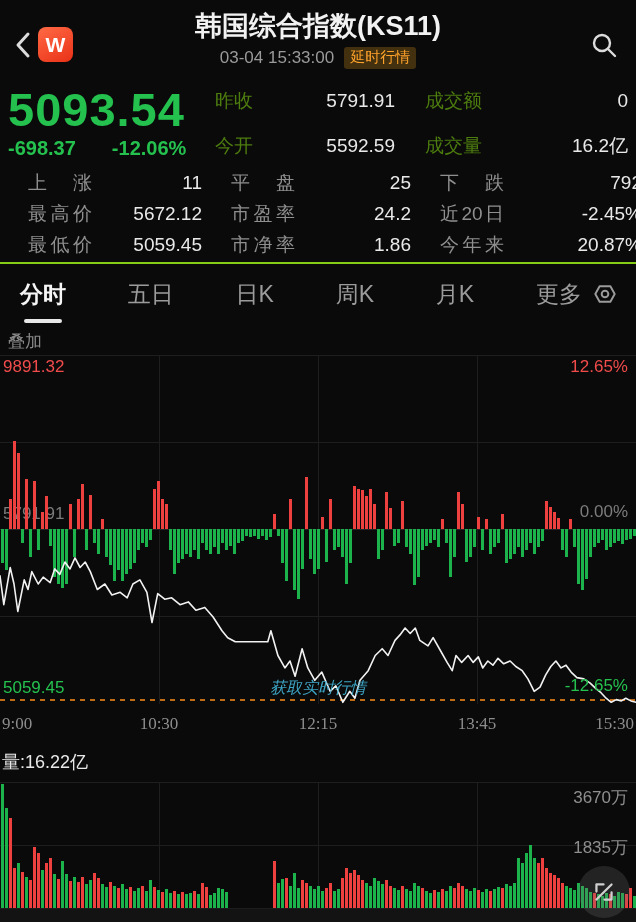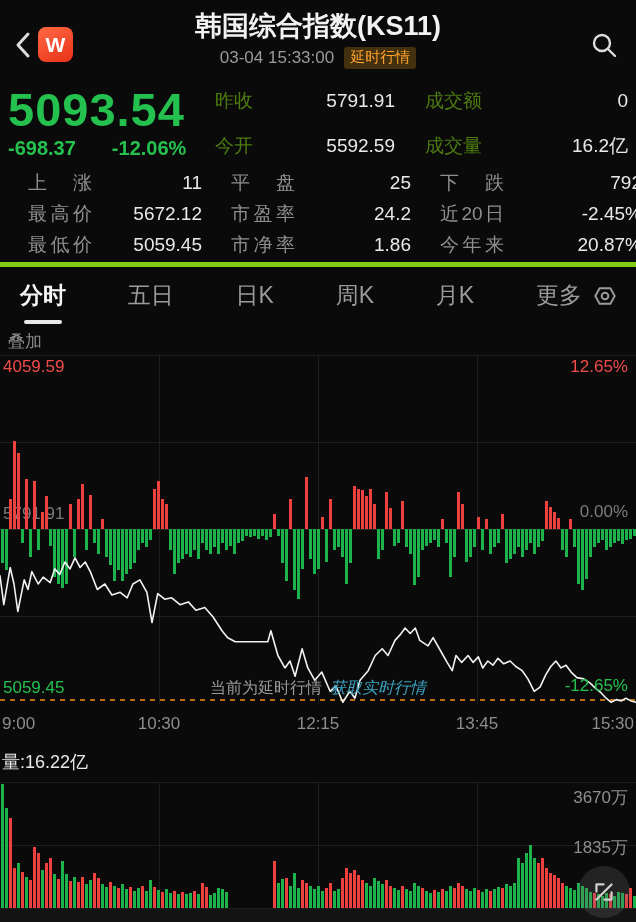--- a/index.html
+++ b/index.html
@@ -24,39 +24,39 @@
   .qlabel{color:#4d7c0f;}
   .qvalue{color:#e9e9e9;}
   
   .stats{left:28px;top:170px;width:614px;display:flex;flex-direction:column;gap:5px;}
   .srow{display:flex;justify-content:space-between;}
   .scell{display:flex;justify-content:space-between;font-size:19px;line-height:26px;}
   .scell.c1{width:174px;} .scell.c2{width:180px;gap:45px;} .scell.c3{width:202px;}
   .slabel{color:#8f8f8f;min-width:64px;text-align:justify;text-align-last:justify;}
   .svalue{color:#e9e9e9;}
   
-  .tabbar{left:0;top:262px;width:636px;height:62px;border-top:5px solid #84cc16;display:flex;align-items:center;
+  .tabbar{left:0;top:262px;width:636px;height:62px;border-top:2px solid #84cc16;display:flex;align-items:center;
           padding:0 14px;box-sizing:border-box;justify-content:flex-start;}
   .tab{position:relative;font-size:23px;color:#9b9b9b;padding:6px 6px;cursor:pointer;}
   .tab.active{color:#f5f5f5;font-weight:600;}
   .tab.active::after{content:"";position:absolute;left:50%;transform:translateX(-50%);bottom:-7px;width:38px;height:4px;border-radius:2px;background:#e8e8e8;}
   .gearwrap{width:34px;height:34px;display:flex;align-items:center;justify-content:center;cursor:pointer;}
   .overlay-lbl{left:8px;top:330px;font-size:17px;color:#8a8a8a;cursor:pointer;}
   
   .clabel{font-size:17px;z-index:1;}
   .clabel.z3{z-index:3;}
   .red{color:#f14b4b;} .grn{color:#25c14f;} .dim{color:#7c7c7c;}
   .right-align{text-align:right;}
   #main-chart{left:0;top:355px;z-index:2;}
   #vol-chart{left:0;top:782px;z-index:2;}
   .notice{left:0;top:678px;width:636px;display:flex;justify-content:center;gap:8px;font-size:16px;z-index:3;}
   .notice .pre{color:#9a9a9a;}
   .notice .lnk{color:#3da4c4;cursor:pointer;font-style:italic;}
   .time-axis{left:0;top:714px;width:636px;height:26px;font-size:17px;color:#8d8d8d;}
-  .time-axis span{position:absolute;top:0;}
+  .time-axis span{position:absolute;top:0;font-family:Liberation Serif, serif;}
   .vol-title{left:2px;top:750px;font-size:18px;color:#e8e8e8;}
   .vol-lbl{font-size:17px;color:#8f8f8f;z-index:3;}
   .expand-btn{left:578px;top:866px;width:52px;height:52px;border-radius:50%;background:rgba(110,110,110,0.25);
               display:flex;align-items:center;justify-content:center;z-index:4;cursor:pointer;}
   .bottom-strip{left:0;top:908px;width:636px;height:14px;background:#131313;border-top:1px solid #1d1d1d;z-index:3;}
   svg{display:block;}
 </style>
 </head>
 <body>
 
@@ -163,21 +163,21 @@
     <div class="gearwrap">
       <svg width="28" height="28" viewBox="0 0 26 26">
         <polygon points="4,13 8,5.8 18,5.8 22,13 18,20.2 8,20.2" fill="none" stroke="#9b9b9b" stroke-width="1.8" stroke-linejoin="round"></polygon>
         <circle cx="13" cy="13" r="3.1" fill="none" stroke="#9b9b9b" stroke-width="1.8"></circle>
       </svg>
     </div>
   </div>
 
   <div class="abs overlay-lbl">叠加</div>
 
-  <div class="abs clabel red" style="left:3px;top:357px;">4059.59</div>
+  <div class="abs clabel red" style="left:3px;top:357px;">9891.32</div>
   <div class="abs clabel red right-align" style="right:8px;top:357px;">12.65%</div>
   <div class="abs clabel dim" style="left:3px;top:504px;">5791.91</div>
   <div class="abs clabel dim right-align" style="right:8px;top:502px;">0.00%</div>
   <div class="abs clabel grn z3" style="left:3px;top:678px;">5059.45</div>
   <div class="abs clabel grn z3 right-align" style="right:8px;top:676px;">-12.65%</div>
 
   <svg id="main-chart" class="abs" width="636" height="349">
       <line x1="0" y1="0.5" x2="636" y2="0.5" stroke="#1e1e1e" stroke-width="1" shape-rendering="crispEdges"></line>
       <line x1="0" y1="87.5" x2="636" y2="87.5" stroke="#1e1e1e" stroke-width="1" shape-rendering="crispEdges"></line>
       <line x1="0" y1="174.5" x2="636" y2="174.5" stroke="#262626" stroke-width="1" shape-rendering="crispEdges"></line>
@@ -342,21 +342,20 @@
       <rect x="617" y="174" width="2.6" height="12.379446640316205" fill="#1cb34c" shape-rendering="crispEdges"></rect>
       <rect x="621" y="174" width="2.6" height="15.130434782608695" fill="#1cb34c" shape-rendering="crispEdges"></rect>
       <rect x="625" y="174" width="2.6" height="11.003952569169961" fill="#1cb34c" shape-rendering="crispEdges"></rect>
       <rect x="629" y="174" width="2.6" height="9.628458498023713" fill="#1cb34c" shape-rendering="crispEdges"></rect>
       <rect x="633" y="174" width="2.6" height="6.877470355731225" fill="#1cb34c" shape-rendering="crispEdges"></rect>
       <line x1="0" y1="344.9739130434782" x2="636" y2="344.9739130434782" stroke="#ff8c1a" stroke-width="1.4" stroke-dasharray="5 5"></line>
       <polyline points="0.0,220.8 3.8,249.7 10.2,212.5 14.0,229.0 17.8,256.5 24.2,224.9 28.0,234.5 31.8,216.6 38.2,229.0 43.2,222.1 50.2,227.6 54.7,213.9 59.8,219.4 64.9,207.0 70.0,213.9 75.0,202.9 80.1,212.5 85.2,207.0 90.3,216.6 97.3,234.5 104.9,229.0 111.9,240.0 120.2,237.3 127.2,242.8 132.9,229.0 139.9,224.9 146.9,237.3 152.0,267.5 157.7,238.6 164.7,244.2 171.7,242.8 180.0,249.7 188.3,246.9 195.9,255.2 204.8,252.4 213.1,262.0 222.0,275.8 227.7,282.7 235.3,286.8 267.8,286.8 270.9,275.8 277.9,300.5 284.9,312.9 290.0,306.0 295.1,321.2 302.1,293.7 307.8,312.9 314.8,325.3 321.8,317.1 330.1,336.3 335.8,330.8 342.8,347.3 349.8,336.3 354.9,343.2 360.0,325.3 368.2,315.7 375.2,300.5 382.2,293.7 388.0,300.5 395.0,285.4 400.0,279.9 405.1,273.0 410.2,278.5 415.3,273.0 419.8,285.4 428.0,290.9 433.1,282.7 440.1,295.0 447.1,307.4 452.2,315.7 456.0,300.5 461.7,307.4 468.1,300.5 473.2,307.4 478.3,301.9 482.7,312.9 487.8,306.0 492.9,310.2 498.0,303.3 503.7,308.8 510.1,306.0 515.8,311.5 522.2,315.7 527.9,323.9 534.2,336.3 540.0,332.2 545.7,319.8 550.8,311.5 555.9,306.0 561.0,312.9 566.0,310.2 571.1,317.1 576.9,322.6 583.8,323.9 590.2,328.1 595.9,333.6 601.0,337.7 606.1,343.2 611.2,347.3 616.3,344.6 621.4,345.9 625.8,343.2 630.9,345.9 636.0,347.3" fill="none" stroke="#f2f2f2" stroke-width="1.6" stroke-linejoin="round" stroke-linecap="round"></polyline>
     </svg>
 
   <div class="abs notice">
-    <span class="pre">当前为延时行情</span>
     <span class="lnk">获取实时行情</span>
   </div>
 
   <div class="abs time-axis" id="time-axis">
       <span style="left: 2px;">9:00</span>
       <span style="left: 159px; transform: translateX(-50%);">10:30</span>
       <span style="left: 318px; transform: translateX(-50%);">12:15</span>
       <span style="left: 477px; transform: translateX(-50%);">13:45</span>
       <span style="right: 2px;">15:30</span>
     </div>

